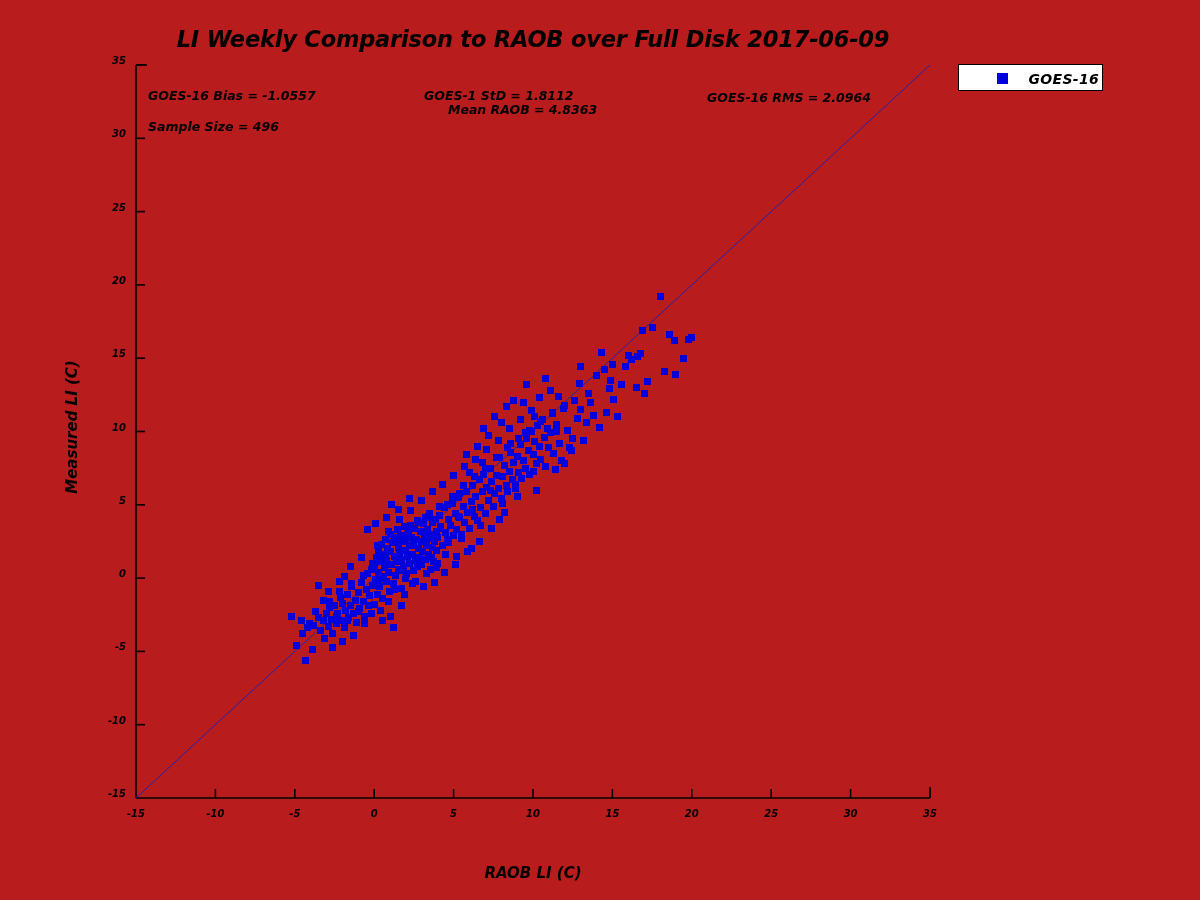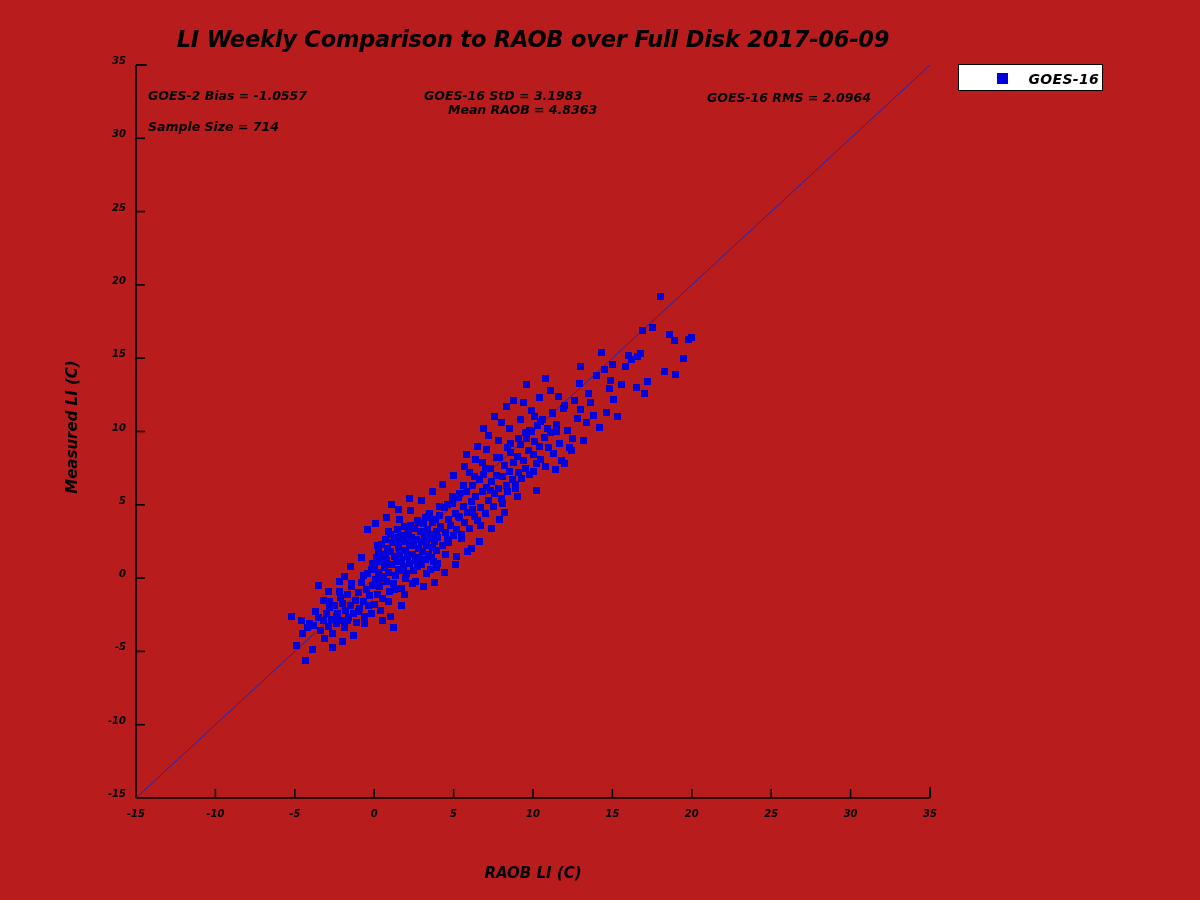--- a/index.html
+++ b/index.html
@@ -120,24 +120,24 @@
     height: 900px;
   }
 </style>
 </head>
 <body>
 
 <div id="figure">
 
   <div class="chart-title">LI Weekly Comparison to RAOB over Full Disk 2017-06-09</div>
 
-  <div class="stat-text stat-bias">GOES-2 Bias = -1.0557</div>
-  <div class="stat-text stat-std">GOES-16 StD = 3.1983</div>
+  <div class="stat-text stat-bias">GOES-16 Bias = -1.0557</div>
+  <div class="stat-text stat-std">GOES-1 StD = 1.8112</div>
   <div class="stat-text stat-rms">GOES-16 RMS = 2.0964</div>
-  <div class="stat-text stat-sample">Sample Size = 714</div>
+  <div class="stat-text stat-sample">Sample Size = 496</div>
   <div class="stat-text stat-mean">Mean RAOB = 4.8363</div>
 
   <svg class="plot" id="plot-svg" viewBox="0 0 1200 900" preserveAspectRatio="none">
     <g id="axes-group">
         <line x1="136" y1="65" x2="136" y2="798" stroke="#000000" stroke-width="1.6"></line>
         <line x1="136" y1="798" x2="930" y2="798" stroke="#000000" stroke-width="1.6"></line>
         <line x1="136" y1="65" x2="147" y2="65" stroke="#000000" stroke-width="1.6"></line>
         <line x1="930" y1="798" x2="930" y2="787" stroke="#000000" stroke-width="1.6"></line>
         <line x1="136" y1="724.7" x2="145" y2="724.7" stroke="#000000" stroke-width="1.6"></line>
         <line x1="136" y1="651.4" x2="145" y2="651.4" stroke="#000000" stroke-width="1.6"></line>

